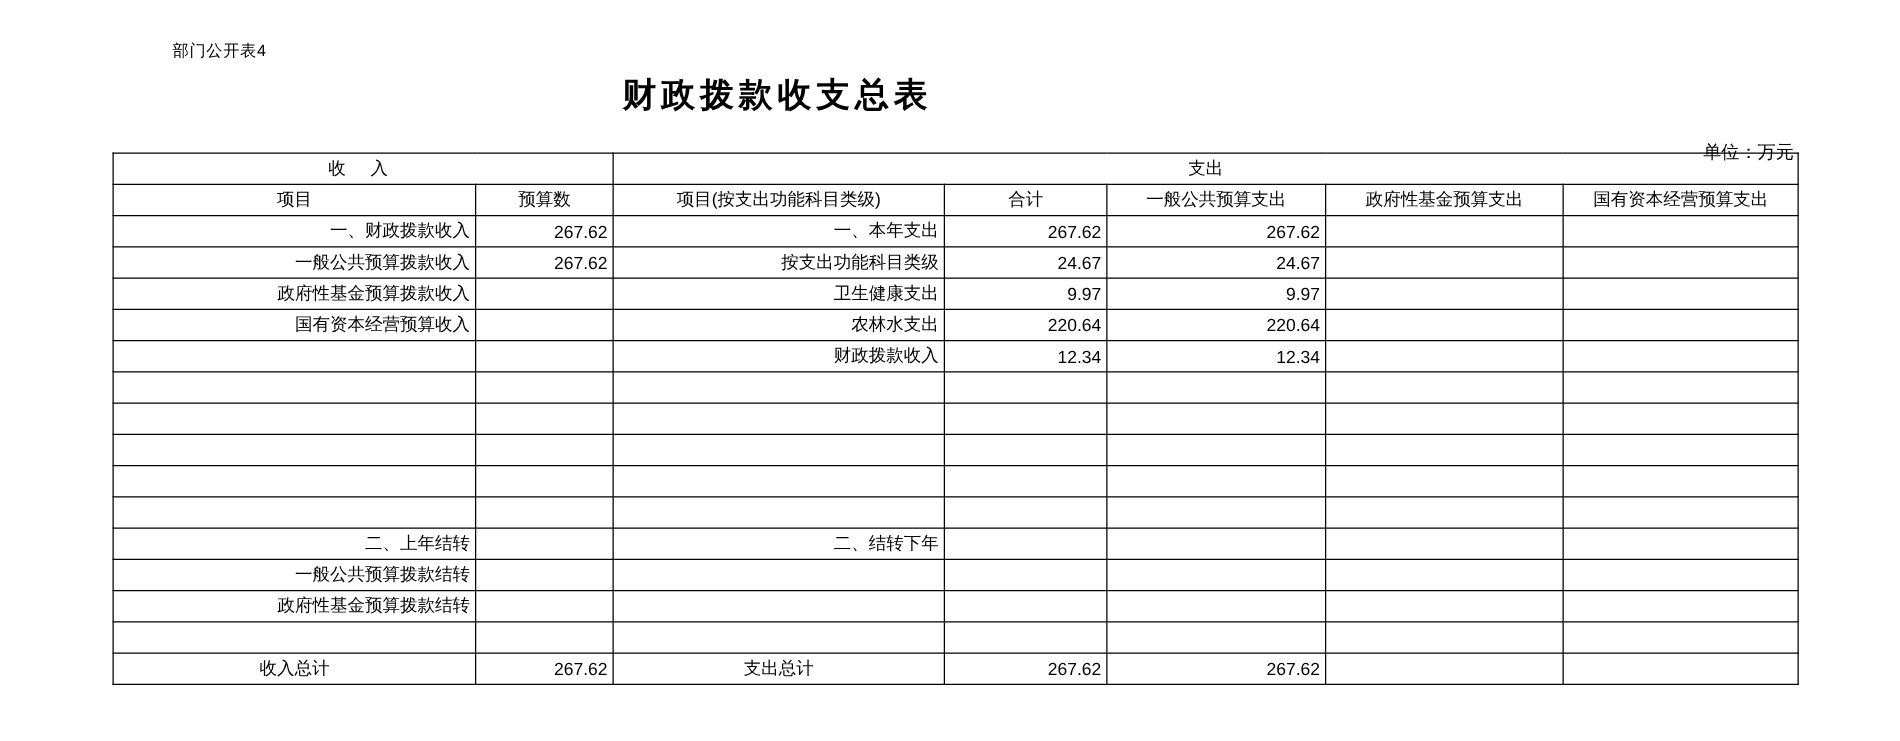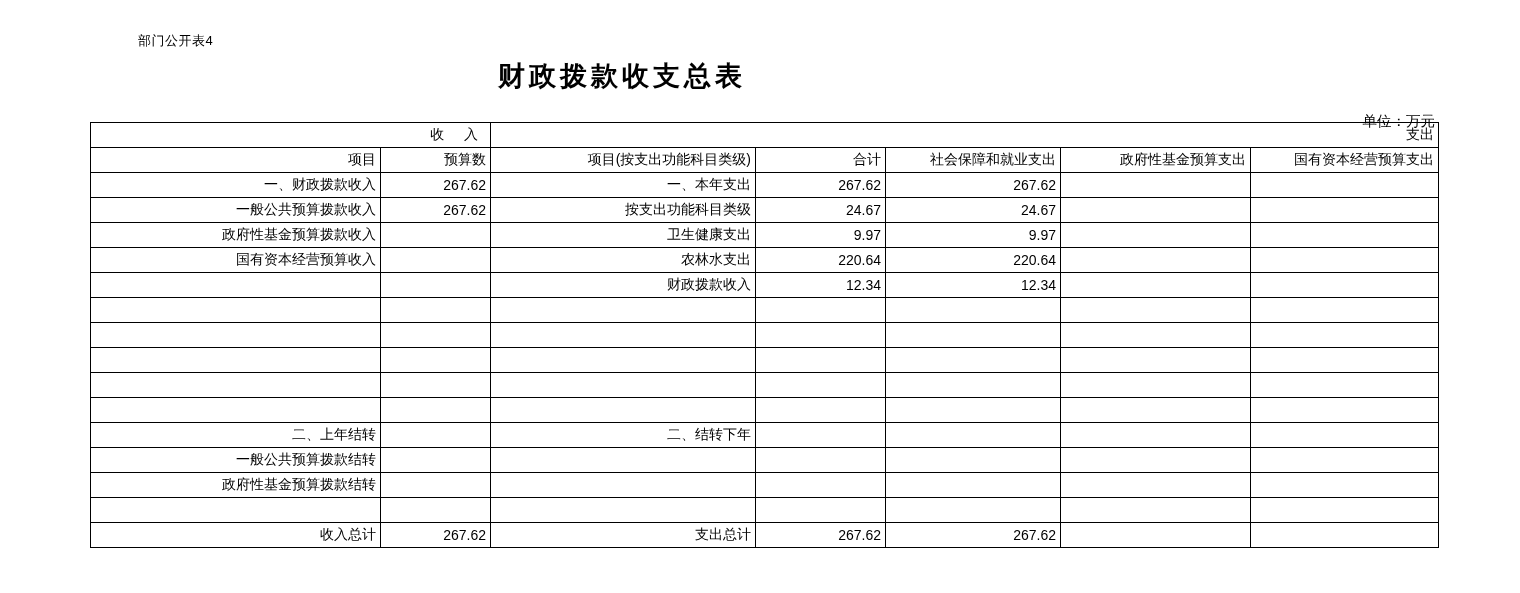--- a/index.html
+++ b/index.html
@@ -71,21 +71,21 @@
     overflow: hidden;
   }
   .c-label   { width: 290px; }
   .c-num1    { width: 110px; }
   .c-item2   { width: 265px; }
   .c-num2    { width: 130px; }
   .c-num3    { width: 175px; }
   .c-num4    { width: 190px; }
   .c-num5    { width: 188px; }
 
-  .center { text-align: right; }
+  .center { text-align: center; }
   .right  { text-align: right; padding-right: 6px; }
   .left   { text-align: right; }
   .wide-sp { letter-spacing: 8px; }
   .indent2 { padding-left: 22px; }
   .tight td { height: 21px; }
 </style>
 </head>
 <body>
 
 <div class="page">
@@ -109,21 +109,21 @@
     <tbody id="table-body">
       <tr>
         <td class="center wide-sp" colspan="2">收        入</td>
         <td class="center" colspan="5">支出</td>
       </tr>
       <tr>
         <td class="center">项目</td>
         <td class="center">预算数</td>
         <td class="center">项目(按支出功能科目类级)</td>
         <td class="center">合计</td>
-        <td class="center">社会保障和就业支出</td>
+        <td class="center">一般公共预算支出</td>
         <td class="center">政府性基金预算支出</td>
         <td class="center">国有资本经营预算支出</td>
       </tr>
 
       <tr class="tight">
           <td class="left">一、财政拨款收入</td>
           <td class="right">267.62</td>
           <td class="left">一、本年支出</td>
           <td class="right">267.62</td>
           <td class="right">267.62</td>

